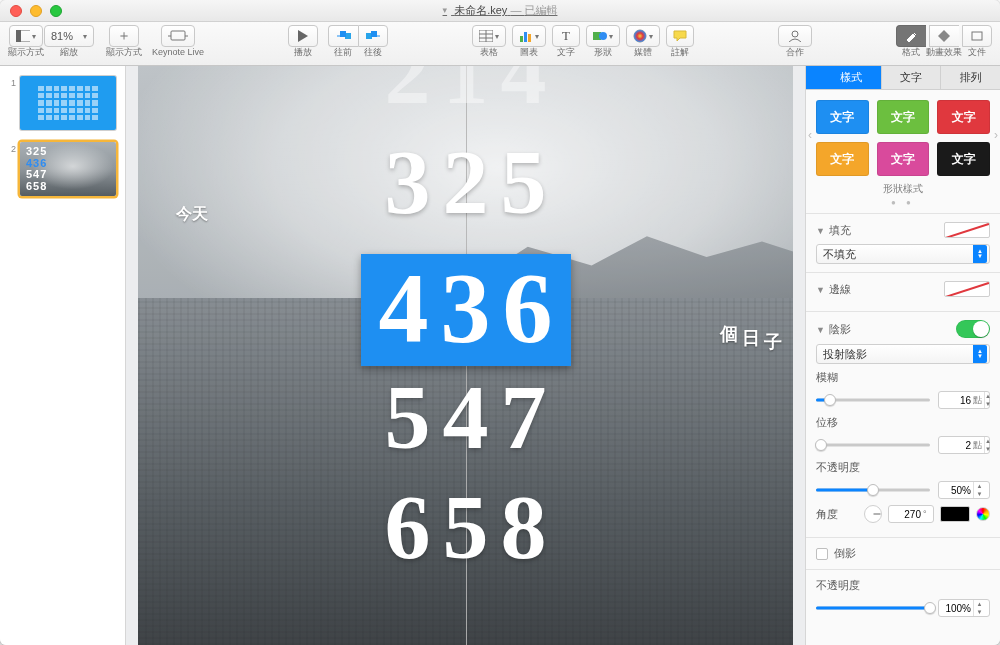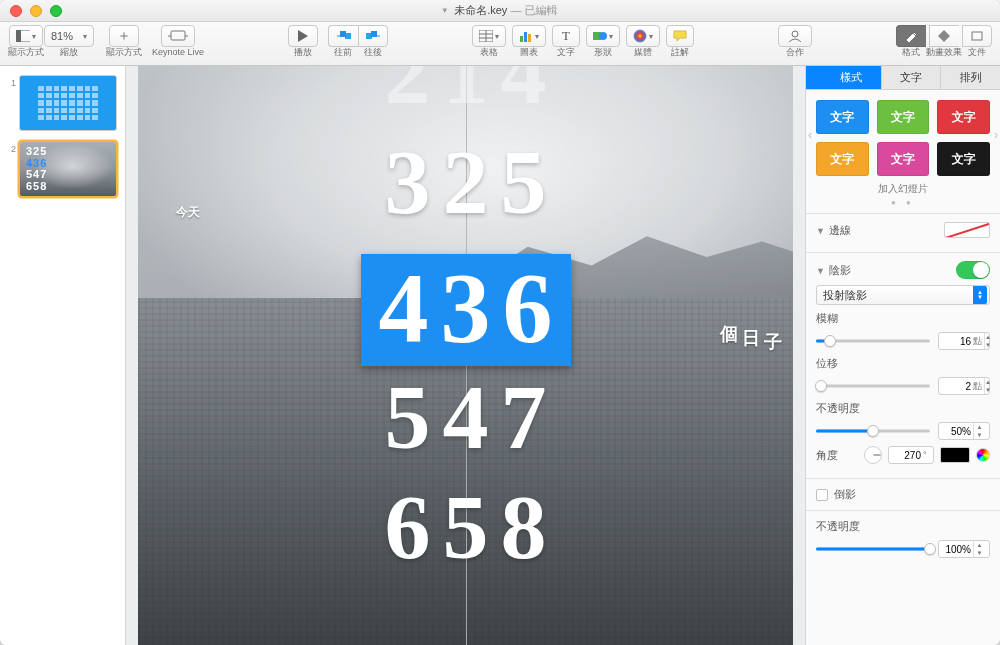--- a/index.html
+++ b/index.html
@@ -20,21 +20,21 @@
     border-bottom: 1px solid #d1d1d1;
     display: flex; align-items: center;
     position: relative;
     font-size: 11px; color: #6b6b6b;
   }
   .traffic { display: flex; gap: 8px; margin-left: 10px; }
   .dot { width: 12px; height: 12px; border-radius: 50%; }
   .dot.red { background:#ff5f57; border:1px solid #e24b41;}
   .dot.yel { background:#febc2e; border:1px solid #e0a025;}
   .dot.grn { background:#28c840; border:1px solid #1fa533;}
-  .title-center { position:absolute; left:0; right:0; text-align:center; pointer-events:none;}
+  .title-center { position:absolute; left:0; right:0; text-align:center; pointer-events:none;text-decoration:underline;}
   .title-center .fname { color:#4a4a4a; }
   .title-center .edited { color:#9a9a9a; }
   .title-center .dropdown-caret { color:#9a9a9a; font-size:9px; position:relative; top:-1px; margin-right:4px;}
 
   
   .toolbar {
     height: 44px;
     background: linear-gradient(#fafafa,#f0f0f0);
     border-bottom: 1px solid #c7c7c7;
     display: flex; align-items: flex-start;
@@ -123,21 +123,21 @@
   .n0 { top:-40px; font-size:92px; color:rgba(255,255,255,.42); text-shadow:none;}
   .n1 { top: 70px; font-size:92px;}
   .n2box {
     position:absolute; left:50%; top:188px; transform:translateX(-50%);
     background:#1e8ff2; padding: 4px 6px 8px 6px;
     box-shadow: 0 3px 8px rgba(0,0,0,.35);
   }
   .n2 { position:static; transform:none; font-size:100px; color:#fff; text-shadow:none;}
   .n3 { top:305px; font-size:92px;}
   .n4 { top:415px; font-size:92px;}
-  .cap1 { position:absolute; left:38px; top:138px; color:#fff; font-size:12px; font-weight:600; text-shadow:0 1px 2px rgba(0,0,0,.4);}
+  .cap1 { position:absolute; left:38px; top:138px; color:#fff; font-size:16px; font-weight:600; text-shadow:0 1px 2px rgba(0,0,0,.4);}
   .cap2 { position:absolute; left:58px; top:162px; color:#fff; font-size:18px; font-weight:700; text-shadow:0 1px 2px rgba(0,0,0,.4);}
   .cap3 { position:absolute; left:582px; top:256px; color:#fff; font-size:18px; font-weight:700; text-shadow:0 1px 2px rgba(0,0,0,.4); display:flex; gap:4px;}
   .cap3 span:nth-child(2){ position:relative; top:4px;}
   .cap3 span:nth-child(3){ position:relative; top:8px;}
   .guide-v { position:absolute; top:0; bottom:0; left:50%; width:0; border-left:1px solid rgba(180,180,180,.9);}
 
   
   .inspector {
     width: 195px; background:#fafafa; border-left:1px solid #d6d6d6;
     display:flex; flex-direction:column; font-size:11px; color:#3c3c3c;
@@ -496,23 +496,35 @@
         <div class="style-nav r">›</div>
         <div class="style-grid">
           <div class="swatch blue">文字</div>
           <div class="swatch green">文字</div>
           <div class="swatch red">文字</div>
           <div class="swatch orange">文字</div>
           <div class="swatch magenta">文字</div>
           <div class="swatch black">文字</div>
         </div>
       </div>
-      <div class="style-caption">加入幻燈片</div>
+      <div class="style-caption">形狀樣式</div>
       <div class="dots">● ●</div>
 
+      <div class="section">
+        <div class="sec-head">
+          <div><span class="disclosure">▼</span><span class="sec-title">填充</span></div>
+          <div class="well">
+              <div class="diag"></div>
+            </div>
+        </div>
+        <div class="select">
+          <span>不填充</span>
+          <div class="stepper">▲<br>▼</div>
+        </div>
+      </div>
 
       <div class="section">
         <div class="sec-head">
           <div><span class="disclosure">▼</span><span class="sec-title">邊線</span></div>
           <div class="well">
               <div class="diag"></div>
             </div>
         </div>
       </div>
 

